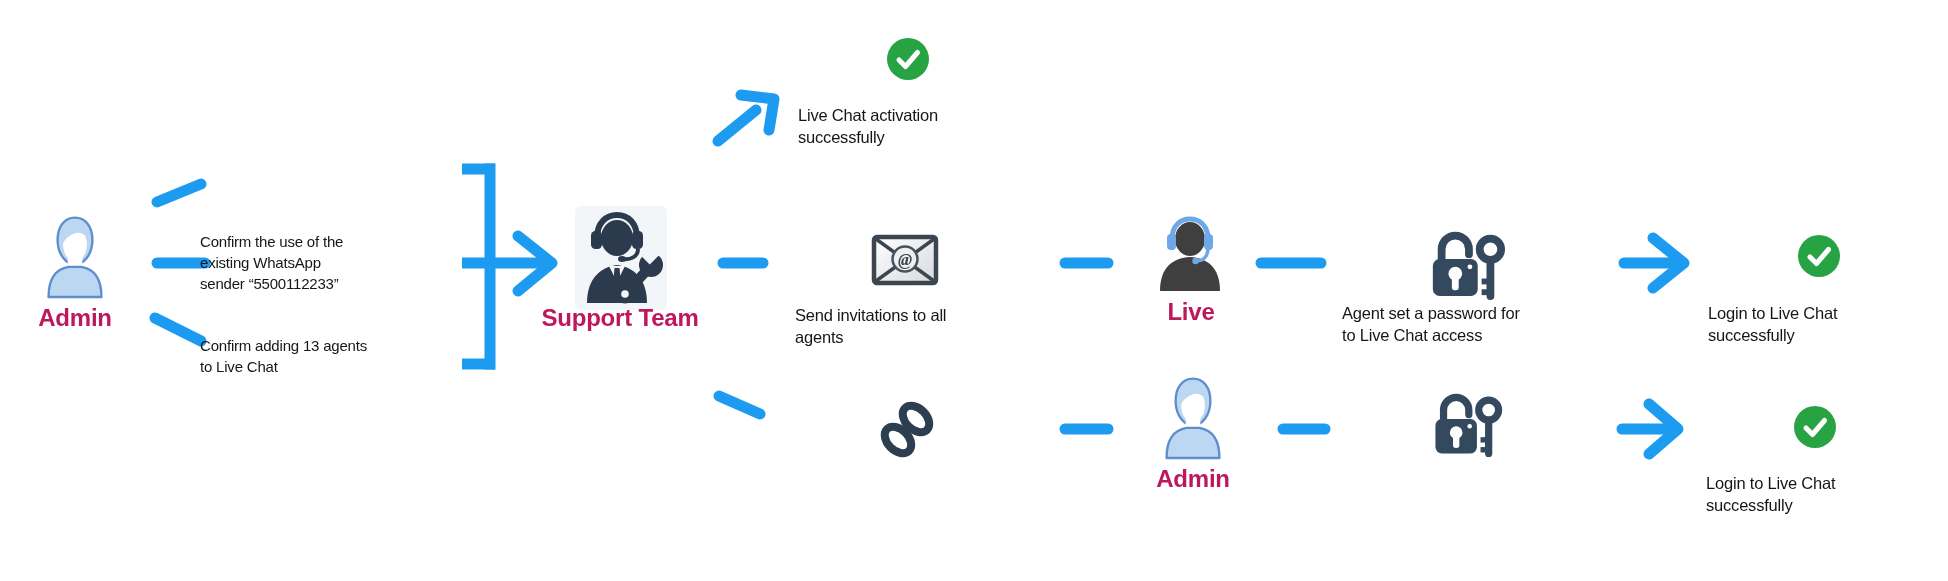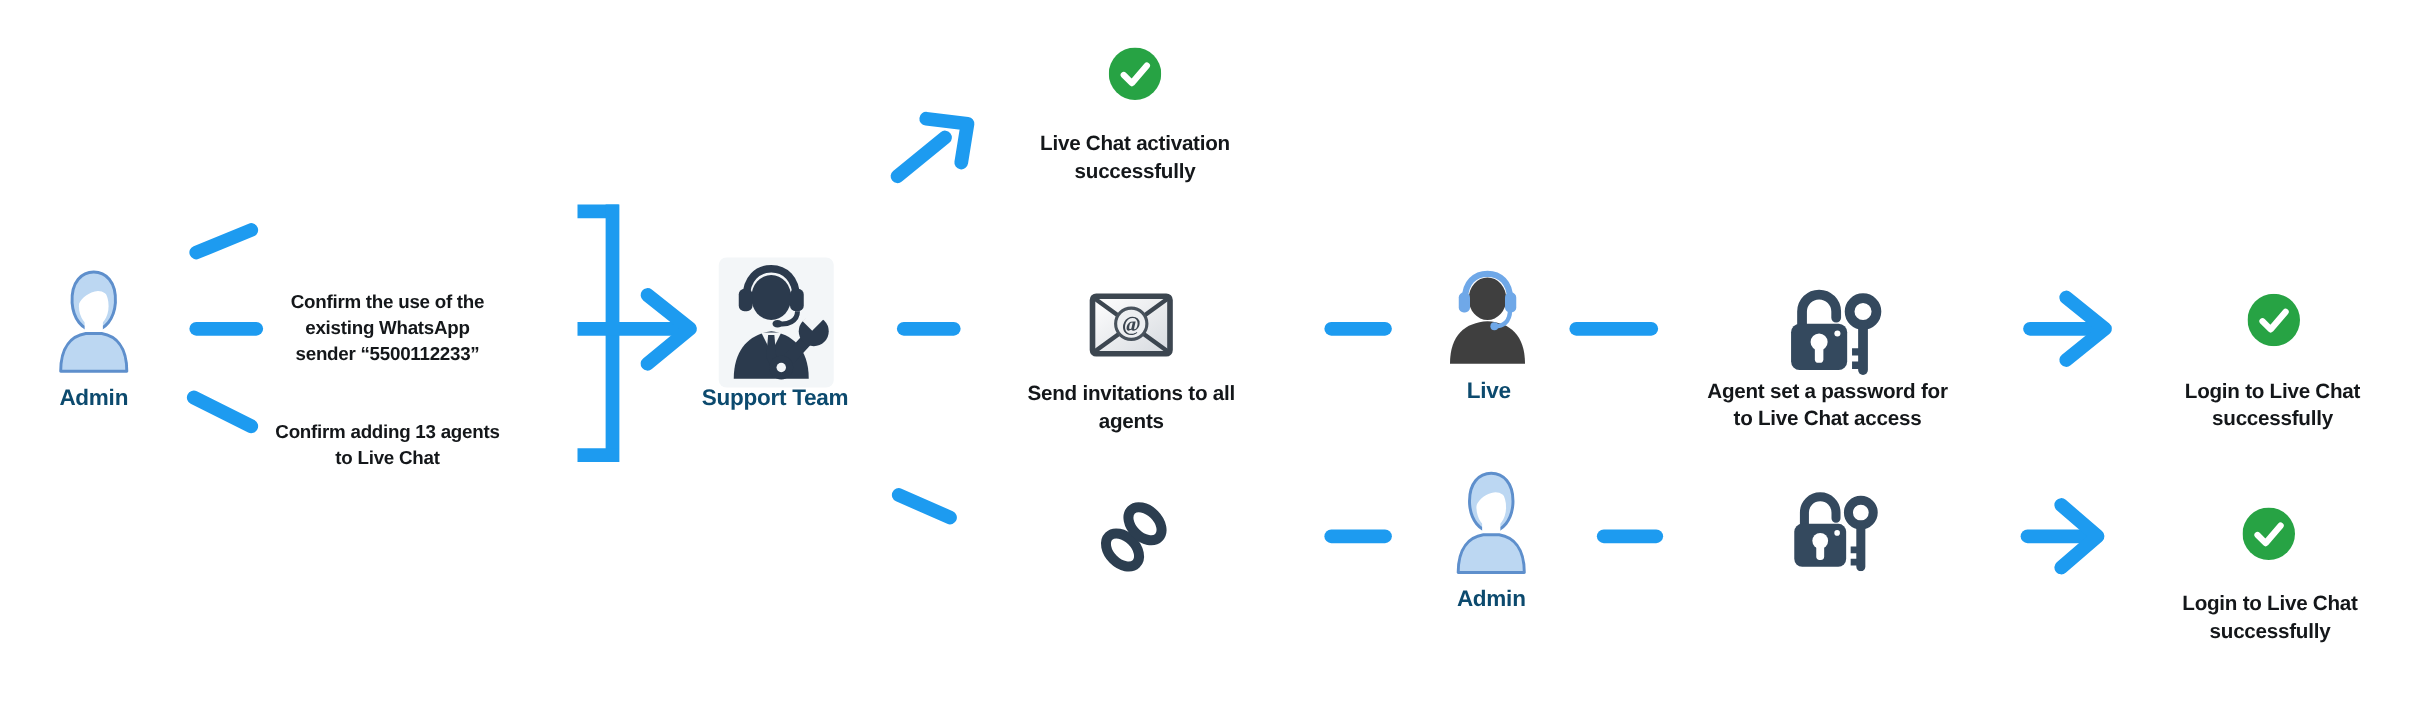--- a/index.html
+++ b/index.html
@@ -6,36 +6,35 @@
   #canvas{
     position:relative;
     width:1948px;height:581px;
     background:#ffffff;
     font-family:"Liberation Sans", sans-serif;
     overflow:hidden;
   }
   .abs{position:absolute;}
   .caption{
     position:absolute;
-    text-align:center;
-    font-weight:700;
+    font-weight:400;
     font-size:16.5px;
     line-height:22px;
     color:#14171A;
     white-space:pre-line;
     letter-spacing:-0.2px;
   }
   .msg{font-size:15px;line-height:21px;}
   .actor-label{
     position:absolute;
     text-align:center;
     font-weight:700;
-    font-size:18px;
+    font-size:24px;
     line-height:24px;
-    color:#0c4a6e;
+    color:#be185d;
     letter-spacing:-0.2px;
   }
   .tile{
     position:absolute;
     background:#F3F6F8;
     border-radius:6px;
   }
   svg{display:block;}
 </style>
 </head>

